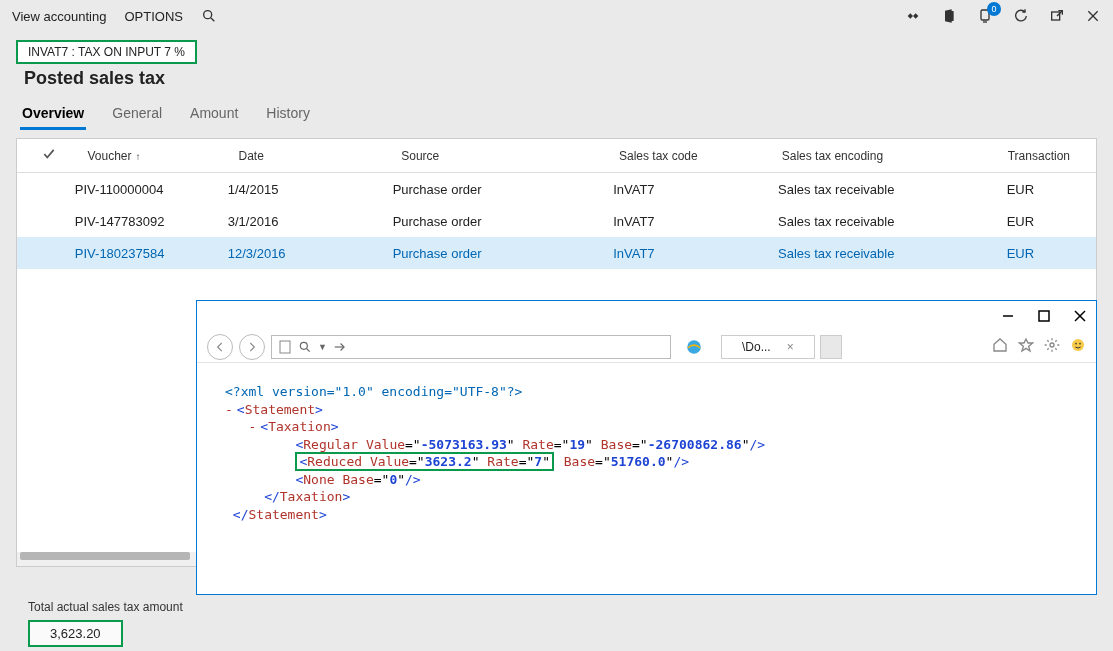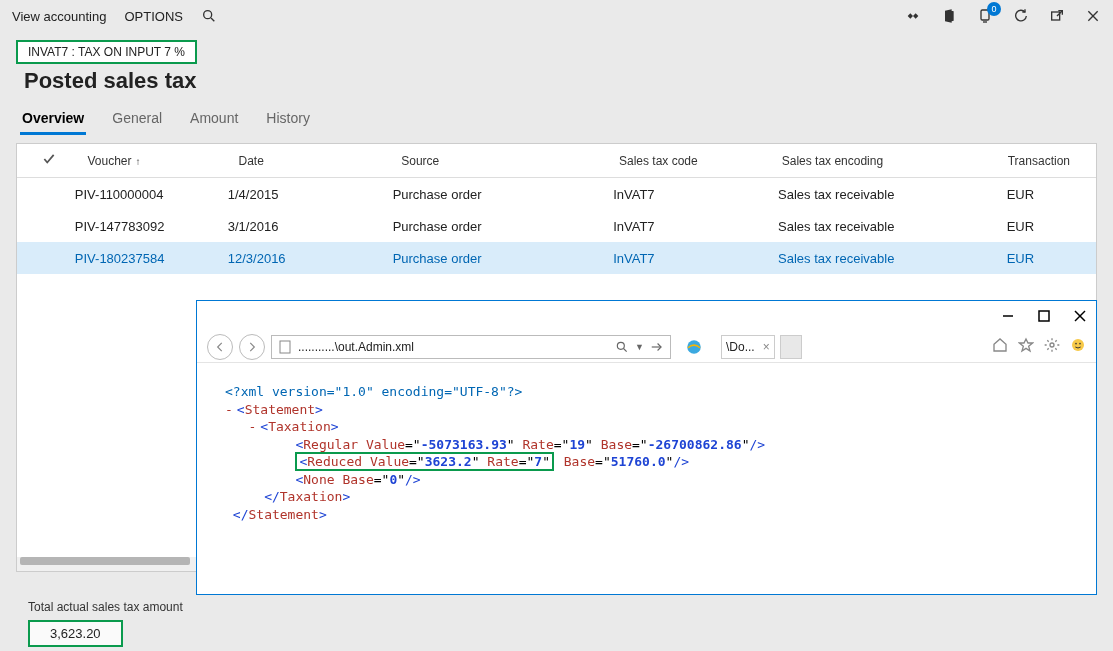--- a/index.html
+++ b/index.html
@@ -9,21 +9,21 @@
   .top-toolbar { height: 32px; display: flex; align-items: center; padding: 0 12px; background: #eaeaea; gap: 18px; }
   .top-toolbar .menu-item { cursor: pointer; }
   .top-toolbar .spacer { flex: 1; }
   .top-toolbar .right-icons { display: flex; align-items: center; gap: 20px; }
   .top-toolbar svg { width: 16px; height: 16px; }
   .icon-btn { display: inline-flex; align-items: center; cursor: pointer; position: relative; }
   .notif-badge { position: absolute; top: -6px; right: -8px; background: #0078d4; color: #fff; border-radius: 50%; width: 14px; height: 14px; font-size: 9px; display: flex; align-items: center; justify-content: center; }
   
   
   .context-badge { display: inline-block; margin: 8px 0 4px 16px; padding: 3px 10px; border: 2px solid #0a9a4d; font-size: 12px; background: #fff; }
-  .page-title { font-size: 22px; font-weight: 700; margin: 0 0 10px 24px; }
+  .page-title { font-size: 18px; font-weight: 700; margin: 0 0 10px 24px; }
   
   
   .tabs { display: flex; gap: 24px; margin-left: 20px; border-bottom: none; }
   .tab { padding: 6px 2px; cursor: pointer; color: #666; font-size: 14px; }
   .tab.active { color: #000; border-bottom: 3px solid #0078d4; font-weight: 600; }
   
   
   .grid-wrap { margin: 8px 16px 0 16px; background: #fff; border: 1px solid #ccc; }
   .grid-header { display: flex; align-items: center; height: 34px; background: #fff; border-bottom: 1px solid #ddd; color: #333; font-size: 12px; padding-left: 25px; }
   .grid-row { display: flex; align-items: center; height: 32px; padding-left: 12px; font-size: 13px; }
@@ -47,21 +47,21 @@
   
   
   .ie-window { position: absolute; left: 196px; top: 300px; width: 901px; height: 295px; background: #fff; border: 1px solid #0078d4; box-shadow: 0 0 0 0 rgba(0,0,0,0); }
   .ie-titlebar { height: 30px; display: flex; justify-content: flex-end; align-items: center; padding: 0 8px; gap: 20px; }
   .ie-titlebar .win-btn { width: 16px; height: 16px; display: flex; align-items: center; justify-content: center; cursor: pointer; }
   .ie-toolbar { display: flex; align-items: center; height: 32px; padding: 0 10px; gap: 6px; border-bottom: 1px solid #e4e4e4; }
   .nav-btn { width: 26px; height: 26px; border-radius: 50%; border: 1px solid #bbb; display: flex; align-items: center; justify-content: center; cursor: pointer; }
   .addr-bar { flex: 1; max-width: 400px; display: flex; align-items: center; border: 1px solid #bbb; height: 24px; padding: 0 6px; gap: 6px; }
   .addr-bar .addr-text { flex: 1; font-size: 12px; white-space: nowrap; overflow: hidden; }
   .search-box { width: 14px; height: 14px; }
-  .ie-tab { display: flex; align-items: center; border: 1px solid #ccc; height: 24px; padding: 0 4px; margin-left: 12px; gap: 8px; font-size: 12px; }
+  .ie-tab { display: flex; align-items: center; border: 1px solid #ccc; height: 24px; padding: 0 20px; margin-left: 12px; gap: 16px; font-size: 12px; }
   .ie-newtab { width: 22px; height: 24px; background: #e8e8e8; border: 1px solid #ccc; margin-left: -1px; }
   .ie-right-icons { margin-left: auto; display: flex; gap: 10px; align-items: center; }
   .ie-logo { width: 18px; height: 18px; margin-left: 8px; }
   
   .xml-content { padding: 20px 28px; font-family: Consolas, monospace; font-size: 13px; line-height: 1.35; white-space: pre; }
   .x-pi { color: #0066b3; }
   .x-tag { color: #b0342b; }
   .x-punct { color: #1e44d4; }
   .x-attr { color: #b0342b; }
   .x-val { color: #1e44d4; font-weight: 700; }
@@ -221,21 +221,20 @@
       </div>
     <div class="nav-btn">
         <svg width="14" height="14" viewBox="0 0 24 24" fill="none" stroke="#888" stroke-width="2">
           <polyline points="9,5 16,12 9,19"></polyline>
         </svg>
       </div>
     <div class="addr-bar">
       <svg width="14" height="14">
           <rect x="2" y="1" width="10" height="12" fill="none" stroke="#888"></rect>
         </svg>
-      <span class="addr-text">...........\out.Admin.xml</span>
       <svg class="search-box" viewBox="0 0 24 24" fill="none" stroke="#666" stroke-width="2">
           <circle cx="10" cy="10" r="6"></circle>
           <line x1="15" y1="15" x2="20" y2="20"></line>
         </svg>
       <span style="font-size:9px;color:#666;">▼</span>
       <svg width="14" height="14" viewBox="0 0 24 24" fill="none" stroke="#666" stroke-width="2">
           <line x1="3" y1="12" x2="18" y2="12"></line>
           <polyline points="13,6 19,12 13,18"></polyline>
         </svg>
     </div>

